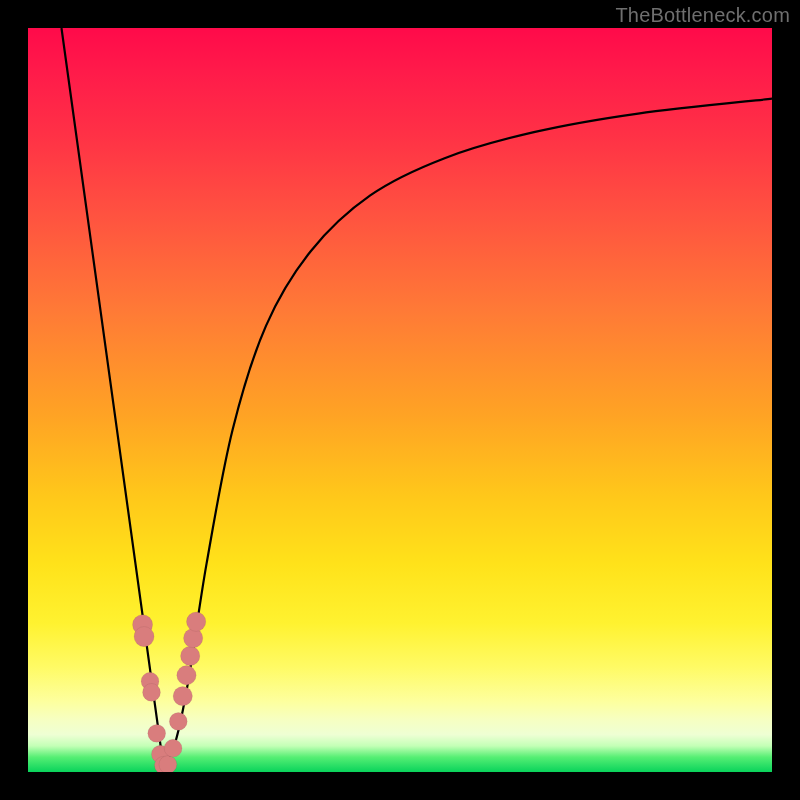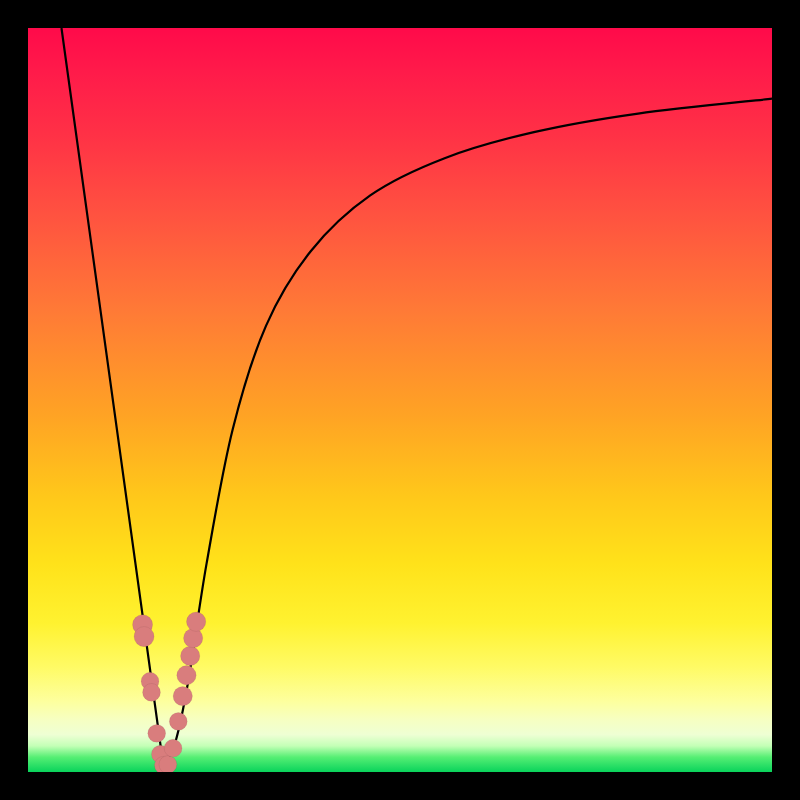--- a/index.html
+++ b/index.html
@@ -81,20 +81,21 @@
     font-size: 20px;
     font-weight: 500;
     letter-spacing: 0.2px;
     user-select: none;
   }
 </style>
 </head>
 <body>
 
 <div class="frame">
+  <div class="watermark">TheBottleneck.com</div>
 
   <div class="plot">
     <div class="gradient-bg"></div>
     <svg class="overlay-svg" viewBox="0 0 744 744">
       <path id="curve-path" class="curve" d="M 33.48 0 L 135.408 738.048 C 137.392 734.08 143.22 728.128 147.312 714.24 C 151.40400000000002 700.352 154.752 684.48 159.96 654.72 C 165.168 624.96 171.12 577.8399999999999 178.56 535.68 C 186 493.5199999999999 194.68 441.44 204.60000000000002 401.76 C 214.52000000000004 362.08 225.06 327.36 238.08 297.6 C 251.10000000000002 267.84000000000003 265.36 244.90000000000006 282.72 223.20000000000005 C 300.08000000000004 201.50000000000003 319.92 182.89999999999998 342.24 167.39999999999998 C 364.56 151.89999999999998 389.36 140.74000000000004 416.64000000000004 130.20000000000005 C 443.9200000000001 119.66000000000004 473.68000000000006 111.59999999999998 505.92 104.15999999999997 C 538.16 96.71999999999996 570.4 91.13999999999994 610.0799999999999 85.55999999999995 C 649.7599999999999 79.97999999999995 721.68 73.15999999999995 744 70.67999999999995 "></path>
       <g id="markers-group">
           <circle cx="114.576" cy="596.688" r="10.044" class="marker"></circle>
           <circle cx="116.064" cy="608.592" r="10.044" class="marker"></circle>
           <circle cx="122.01599999999999" cy="653.232" r="8.928" class="marker"></circle>
           <circle cx="123.504" cy="664.392" r="8.928" class="marker"></circle>

